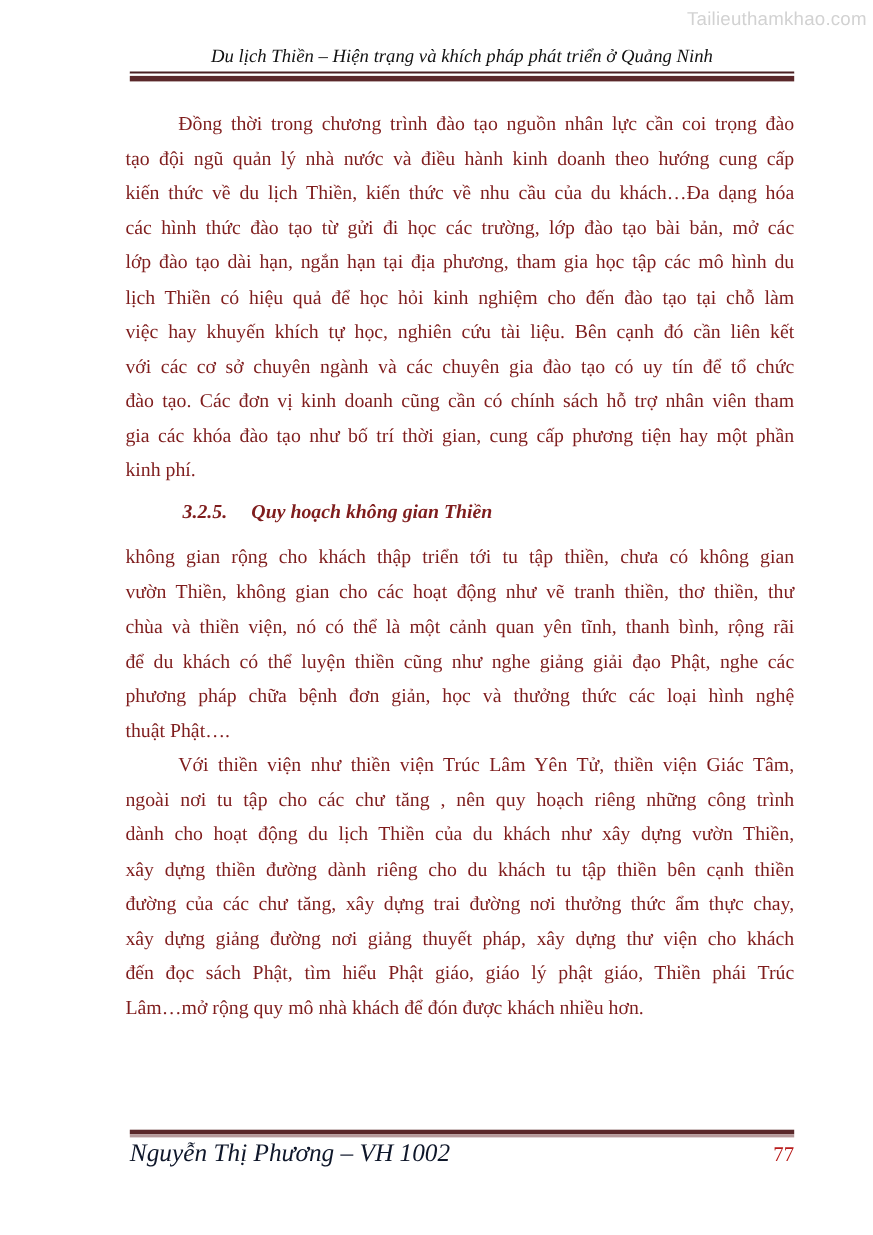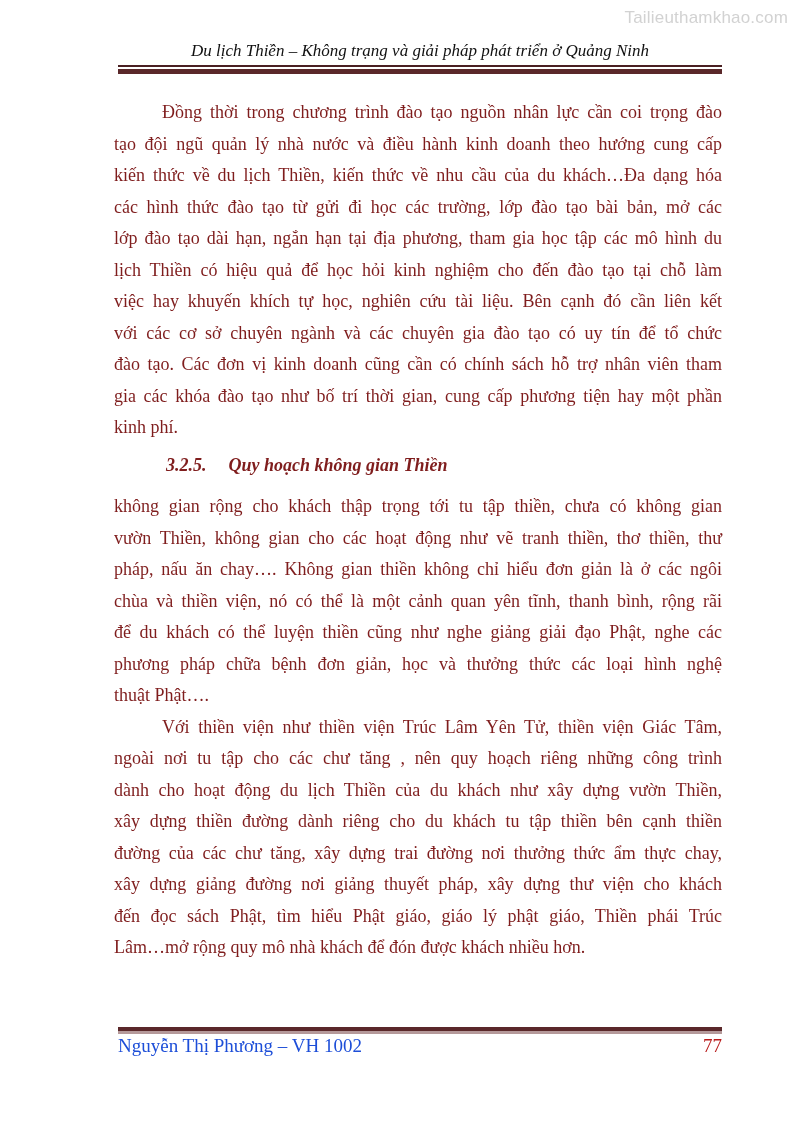--- a/index.html
+++ b/index.html
@@ -59,36 +59,37 @@
   .section-heading .heading-number{margin-right:22px;}
   
   .footer-rule{position:absolute;top:1027px;left:118px;width:604px;}
   .footer-rule .dark{height:4px;background:#5a282a;}
   .footer-rule .light{height:3px;background:#b5999a;}
   .footer{
     position:absolute;top:1035px;left:118px;width:604px;
     display:flex;justify-content:space-between;align-items:baseline;
   }
   .footer .author{
-    font-size:19px;
-    color:#1d4ed8;
+    font-style:italic;
+    font-size:23px;
+    color:#0f172a;
   }
   .footer .page-number{
     font-size:19px;
     color:#b91c1c;
   }
 </style>
 </head>
 <body>
 
 <div class="page">
 
   <div class="watermark">Tailieuthamkhao.com</div>
 
-  <div class="running-header">Du lịch Thiền – Không trạng và giải pháp phát triển ở Quảng Ninh</div>
+  <div class="running-header">Du lịch Thiền – Hiện trạng và khích pháp phát triển ở Quảng Ninh</div>
 
   <div class="header-rule">
     <div class="thin"></div>
     <div class="gap"></div>
     <div class="thick"></div>
   </div>
 
   <div class="body-text">
       <div class="para">
         <div class="line first-line">Đồng thời trong chương trình đào tạo nguồn nhân lực cần coi trọng đào</div>
@@ -98,23 +99,22 @@
         <div class="line">lớp đào tạo dài hạn, ngắn hạn tại địa phương, tham gia học tập các mô hình du</div>
         <div class="line">lịch Thiền có hiệu quả để học hỏi kinh nghiệm cho đến đào tạo tại chỗ làm</div>
         <div class="line">việc hay khuyến khích tự học, nghiên cứu tài liệu. Bên cạnh đó cần liên kết</div>
         <div class="line">với các cơ sở chuyên ngành và các chuyên gia đào tạo có uy tín để tổ chức</div>
         <div class="line">đào tạo. Các đơn vị kinh doanh cũng cần có chính sách hỗ trợ nhân viên tham</div>
         <div class="line">gia các khóa đào tạo như bố trí thời gian, cung cấp phương tiện hay một phần</div>
         <div class="line last-line">kinh phí.</div>
       </div>
       <div class="section-heading"><span class="heading-number">3.2.5.</span><span>Quy hoạch không gian Thiền</span></div>
       <div class="para">
-        <div class="line">không gian rộng cho khách thập trọng tới tu tập thiền, chưa có không gian</div>
+        <div class="line">không gian rộng cho khách thập triển tới tu tập thiền, chưa có không gian</div>
         <div class="line">vườn Thiền, không gian cho các hoạt động như vẽ tranh thiền, thơ thiền, thư</div>
-        <div class="line">pháp, nấu ăn chay…. Không gian thiền không chỉ hiểu đơn giản là ở các ngôi</div>
         <div class="line">chùa và thiền viện, nó có thể là một cảnh quan yên tĩnh, thanh bình, rộng rãi</div>
         <div class="line">để du khách có thể luyện thiền cũng như nghe giảng giải đạo Phật, nghe các</div>
         <div class="line">phương pháp chữa bệnh đơn giản, học và thưởng thức các loại hình nghệ</div>
         <div class="line last-line">thuật Phật….</div>
       </div>
       <div class="para">
         <div class="line first-line">Với thiền viện như thiền viện Trúc Lâm Yên Tử, thiền viện Giác Tâm,</div>
         <div class="line">ngoài nơi tu tập cho các chư tăng , nên quy hoạch riêng những công trình</div>
         <div class="line">dành cho hoạt động du lịch Thiền của du khách như xây dựng vườn Thiền,</div>
         <div class="line">xây dựng thiền đường dành riêng cho du khách tu tập thiền bên cạnh thiền</div>

